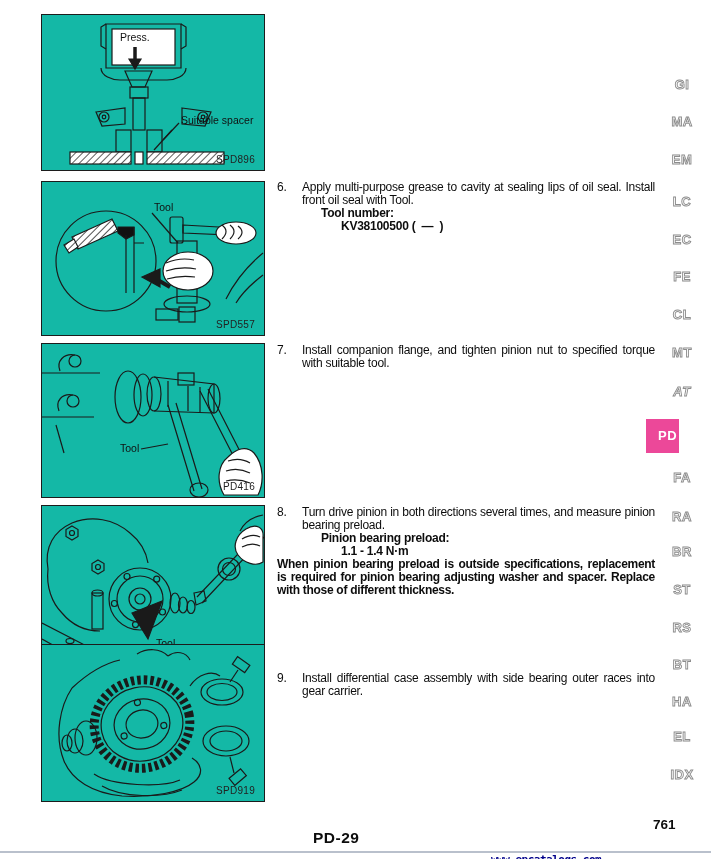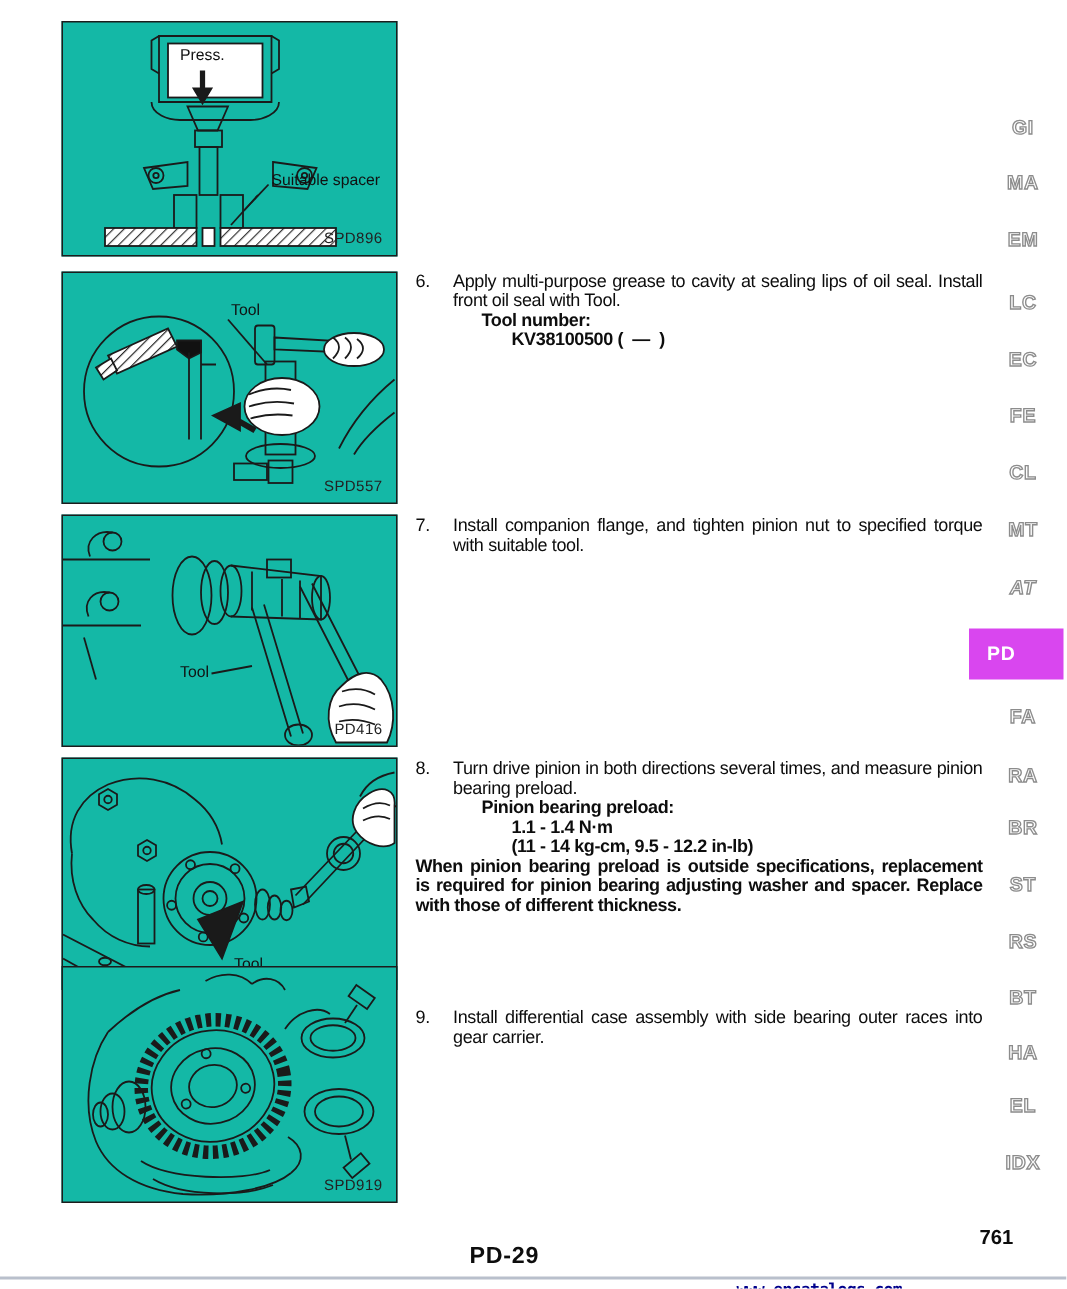--- a/index.html
+++ b/index.html
@@ -26,21 +26,21 @@
   .spec{font-weight:700;}
   .ind1{margin-left:44px;}
   .ind2{margin-left:64px;}
   .note{font-weight:700;text-align:justify;letter-spacing:-0.3px;}
 
   
   .tab{position:absolute;left:660px;width:44px;text-align:center;font-size:13px;font-weight:700;letter-spacing:0.5px;color:#9a9a9a;}
   @supports (-webkit-text-stroke: 1px black){
     .tab{color:#fdfdfd;-webkit-text-stroke:0.9px #8c8c8c;}
   }
-  .tab-active{position:absolute;left:646px;top:419px;width:63px;height:34px;background:#d946ef;color:#ffffff;font-size:13px;font-weight:700;line-height:34px;padding-left:12px;box-sizing:border-box;letter-spacing:0.5px;}
+  .tab-active{position:absolute;left:646px;top:419px;width:33px;height:34px;background:#ec4899;color:#ffffff;font-size:13px;font-weight:700;line-height:34px;padding-left:12px;box-sizing:border-box;letter-spacing:0.5px;}
 
   
   .pageno{position:absolute;left:313px;top:829px;font-size:15.5px;font-weight:700;letter-spacing:0.5px;}
   .scanno{position:absolute;left:653px;top:817px;font-size:13.5px;font-weight:700;}
   .watermark{position:absolute;left:491px;top:832px;font-family:"DejaVu Sans Mono","Liberation Mono",monospace;font-weight:700;font-size:11px;color:#00008b;text-decoration:none;letter-spacing:-0.5px;margin-top:21px;}
   .bottomline{position:absolute;left:0;top:851px;width:711px;height:2px;background:#b9c0cc;}
 </style>
 </head>
 <body>
 
@@ -244,21 +244,20 @@
     </div>
   </div>
 
   <div class="step" style="top:506px;">
     <div class="srow">
       <span class="snum">8.</span>
       <div class="stext">Turn drive pinion in both directions several times, and measure pinion bearing preload.</div>
     </div>
     <div class="spec ind1">Pinion bearing preload:</div>
     <div class="spec ind2">1.1 - 1.4 N·m</div>
-    <div class="spec ind2">(11 - 14 kg-cm, 9.5 - 12.2 in-lb)</div>
     <div class="note">When pinion bearing preload is outside specifications, replacement is required for pinion bearing adjusting washer and spacer. Replace with those of different thickness.</div>
   </div>
 
   <div class="step" style="top:672px;">
     <div class="srow">
       <span class="snum">9.</span>
       <div class="stext">Install differential case assembly with side bearing outer races into gear carrier.</div>
     </div>
   </div>
 

